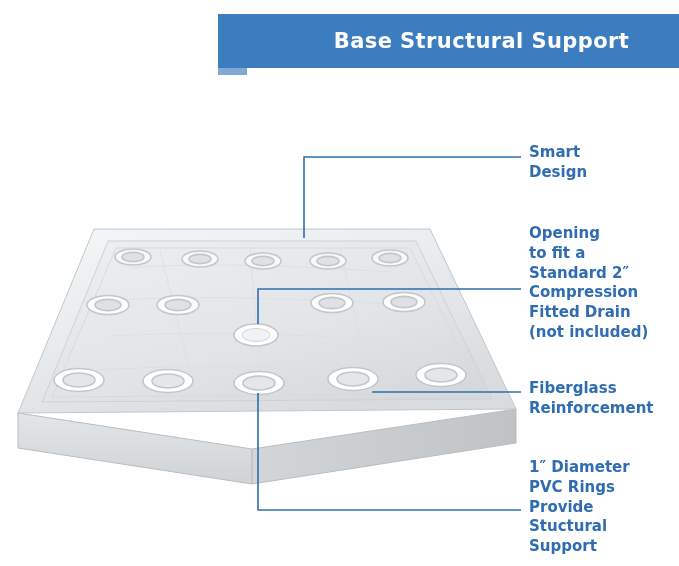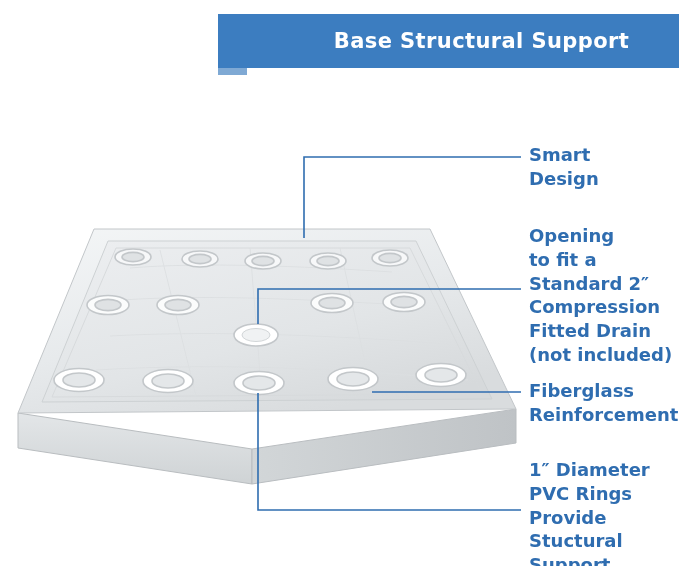--- a/index.html
+++ b/index.html
@@ -47,21 +47,21 @@
     top: 68px;
     width: 29px;
     height: 7px;
     background: #7fa9d4;
   }
 
   
   .callout {
     position: absolute;
     color: #2f6db0;
-    font-size: 18px;
+    font-size: 15px;
     font-weight: bold;
     line-height: 1.32;
     font-family: "DejaVu Sans", sans-serif;
     white-space: pre-line;
   }
   #callout-smart-design { left: 529px; top: 143px; width: 150px; }
   #callout-opening      { left: 529px; top: 224px; width: 152px; }
   #callout-fiberglass   { left: 529px; top: 379px; width: 152px; }
   #callout-pvc          { left: 529px; top: 458px; width: 150px; }
 

